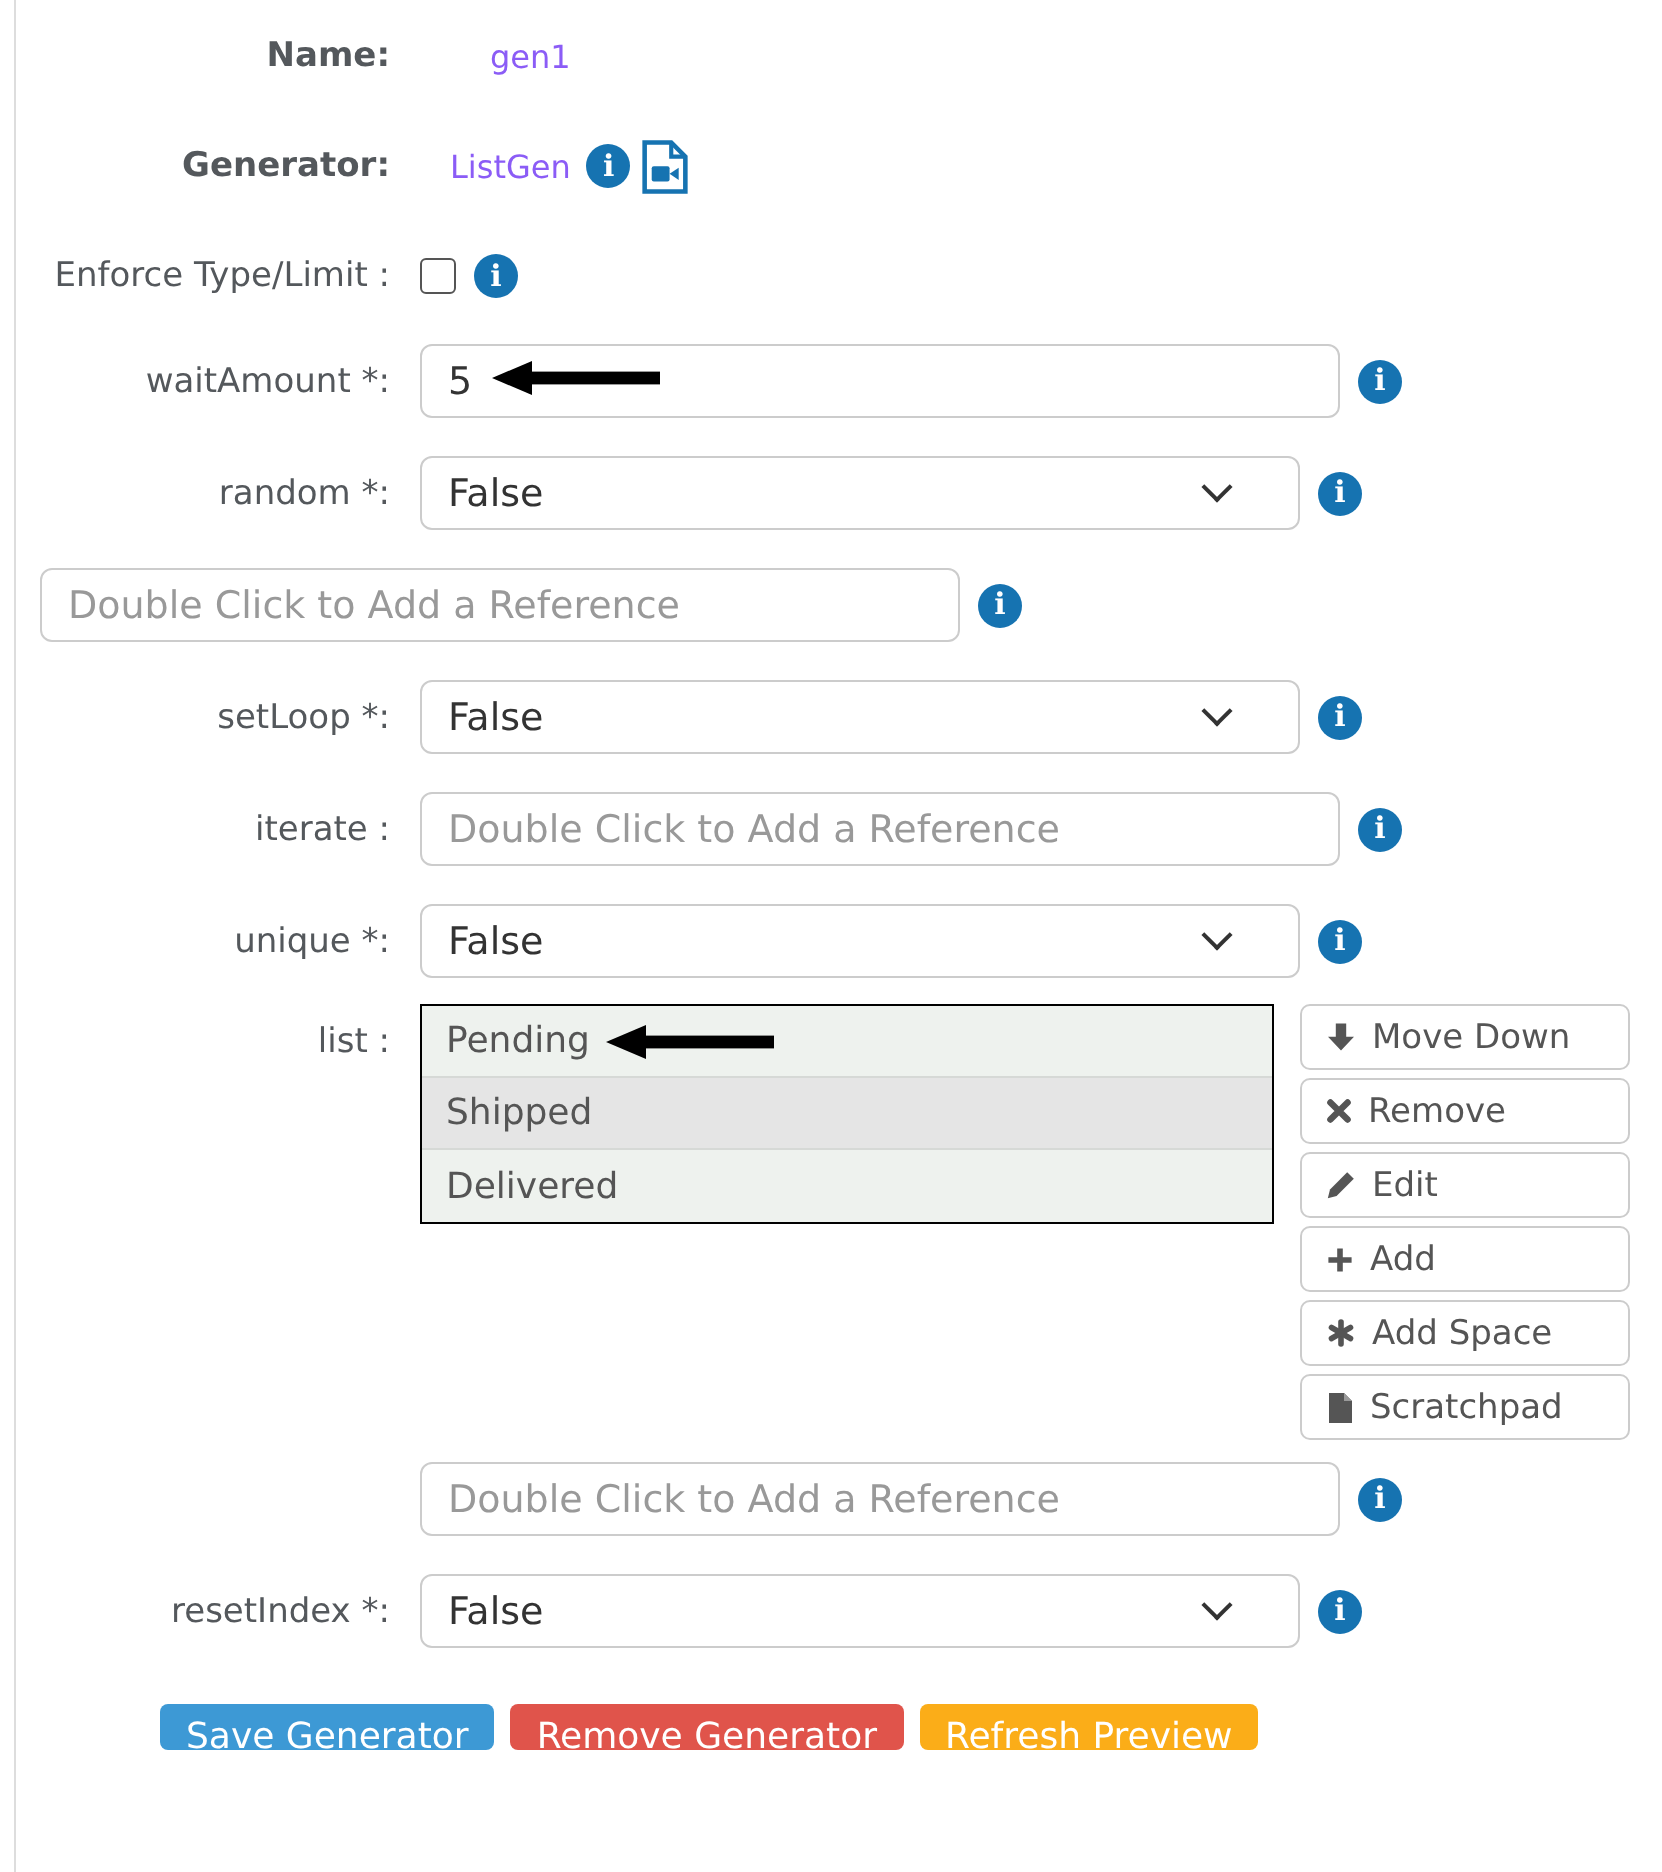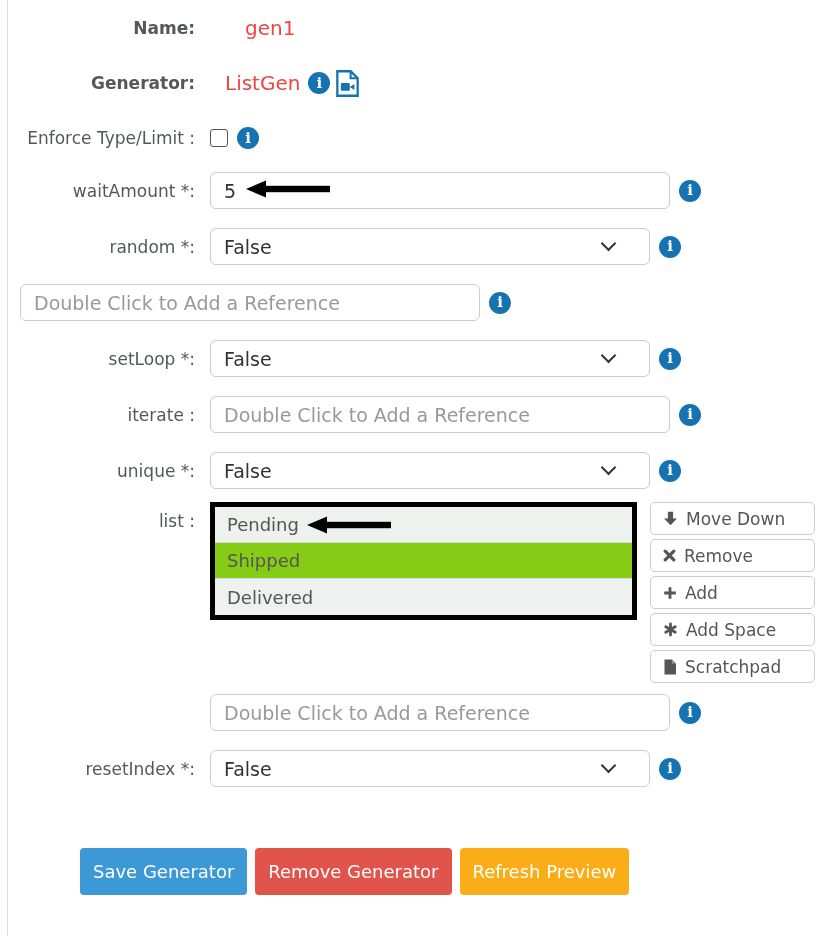--- a/index.html
+++ b/index.html
@@ -11,21 +11,21 @@
     margin-left:7px;border-left:1px solid #ddd;height:936px;
     padding-top:16px;box-sizing:border-box;
   }
   .row{display:flex;align-items:center;}
   .label{
     flex:0 0 190px;width:190px;box-sizing:border-box;text-align:right;
     padding-right:3px;font-size:17px;color:#54585c;line-height:24px;white-space:nowrap;
   }
   .label.bold{font-weight:bold;color:#54585c;}
   .control{display:flex;align-items:center;margin-left:12px;position:relative;}
-  .static-val{padding-left:15px;font-size:20px;color:#ef4444;display:flex;align-items:center;}
+  .static-val{padding-left:15px;font-size:16px;color:#8b5cf6;display:flex;align-items:center;}
   .tinput{
     width:460px;height:37px;box-sizing:border-box;border:1px solid #ccc;border-radius:6px;
     padding:0 13px;font-size:19px;color:#333;font-family:inherit;outline:none;background:#fff;
   }
   .tinput::placeholder{color:#999;opacity:1;}
   .selectbox{
     width:440px;height:37px;box-sizing:border-box;border:1px solid #ccc;border-radius:6px;
     background:#fff;display:flex;align-items:center;justify-content:space-between;
     padding:0 13px;font-size:19px;color:#333;cursor:default;
   }
@@ -46,42 +46,42 @@
   
   .row-name{margin-bottom:30px;gap:20px;}
   .row-generator{margin-bottom:30px;height:26px;}
   .row-enforce{margin-bottom:22px;height:24px;}
   .frow{margin-bottom:19px;}
   .frow-last{margin-bottom:13px;}
   
   .row-list{align-items:flex-start;margin-bottom:11px;}
   .row-list .label{padding-top:7px;}
   .listbox{
-    width:427px;box-sizing:border-box;border:5px solid #000000;background:#84cc16;
+    width:427px;box-sizing:border-box;border:1px solid #000000;background:#e5e5e5;
   }
   .listrow{
     height:36px;display:flex;align-items:center;padding:0 12px;font-size:18px;color:#555;
     border-bottom:1px solid #d6d9d6;box-sizing:border-box;
   }
   .listrow:last-child{border-bottom:none;}
   .listrow.alt{background:#eef2ee;}
   .btncol{display:flex;flex-direction:column;margin-left:13px;width:165px;}
   .sidebtn{
     height:33px;box-sizing:border-box;border:1px solid #ccc;border-radius:5px;background:#fff;
     display:flex;align-items:center;gap:8px;padding:0 12px;font-size:17px;color:#555;
     font-family:inherit;margin-bottom:4px;cursor:pointer;text-align:left;
   }
   .sidebtn:last-child{margin-bottom:0;}
   .sidebtn svg{flex:0 0 auto;}
   .row-reference{margin-bottom:19px;}
   .row-reset{margin-bottom:28px;}
   .actions{display:flex;gap:8px;padding-left:72px;}
   .action{
-    height:47px;border:none;border-radius:4px;color:#fff;font-size:18px;line-height:33px;
-    padding:0 13px;font-family:inherit;cursor:pointer;white-space:nowrap;margin-top:33px;
+    height:23px;border:none;border-radius:4px;color:#fff;font-size:18px;line-height:33px;
+    padding:0 13px;font-family:inherit;cursor:pointer;white-space:nowrap;
   }
   .anno{position:absolute;top:50%;transform:translateY(-50%);pointer-events:none;}
   .anno-wait{left:36px;}
   .anno-list{position:static;transform:none;margin-left:8px;display:flex;align-items:center;}
   .genicons{display:flex;align-items:center;}
   .genicons .info{margin-left:8px;}
   .filevideo{margin-left:6px;display:flex;align-items:center;cursor:pointer;}
 </style>
 </head>
 <body>
@@ -208,20 +208,26 @@
           </svg>
           <span>Move Down</span>
         </button>
         <button class="sidebtn">
           <svg width="13" height="13" viewBox="0 0 13 13">
             <path d="M2.2 2.2 L10.8 10.8 M10.8 2.2 L2.2 10.8" stroke="#555" stroke-width="3.2" stroke-linecap="round"></path>
           </svg>
           <span>Remove</span>
         </button>
         <button class="sidebtn">
+          <svg width="15" height="15" viewBox="0 0 15 15">
+            <path d="M10.6 1.1 L13.9 4.4 L5.3 13 L0.9 14.1 L2 9.7 Z" fill="#555"></path>
+          </svg>
+          <span>Edit</span>
+        </button>
+        <button class="sidebtn">
           <svg width="14" height="14" viewBox="0 0 14 14">
             <path d="M5.6 1.2 H8.4 V5.6 H12.8 V8.4 H8.4 V12.8 H5.6 V8.4 H1.2 V5.6 H5.6 Z" fill="#555"></path>
           </svg>
           <span>Add</span>
         </button>
         <button class="sidebtn">
           <svg width="15" height="15" viewBox="0 0 15 15">
             <g fill="#555">
               <rect x="6.1" y="0.6" width="2.8" height="13.8" rx="1.4"></rect>
               <rect x="6.1" y="0.6" width="2.8" height="13.8" rx="1.4" transform="rotate(60 7.5 7.5)"></rect>

